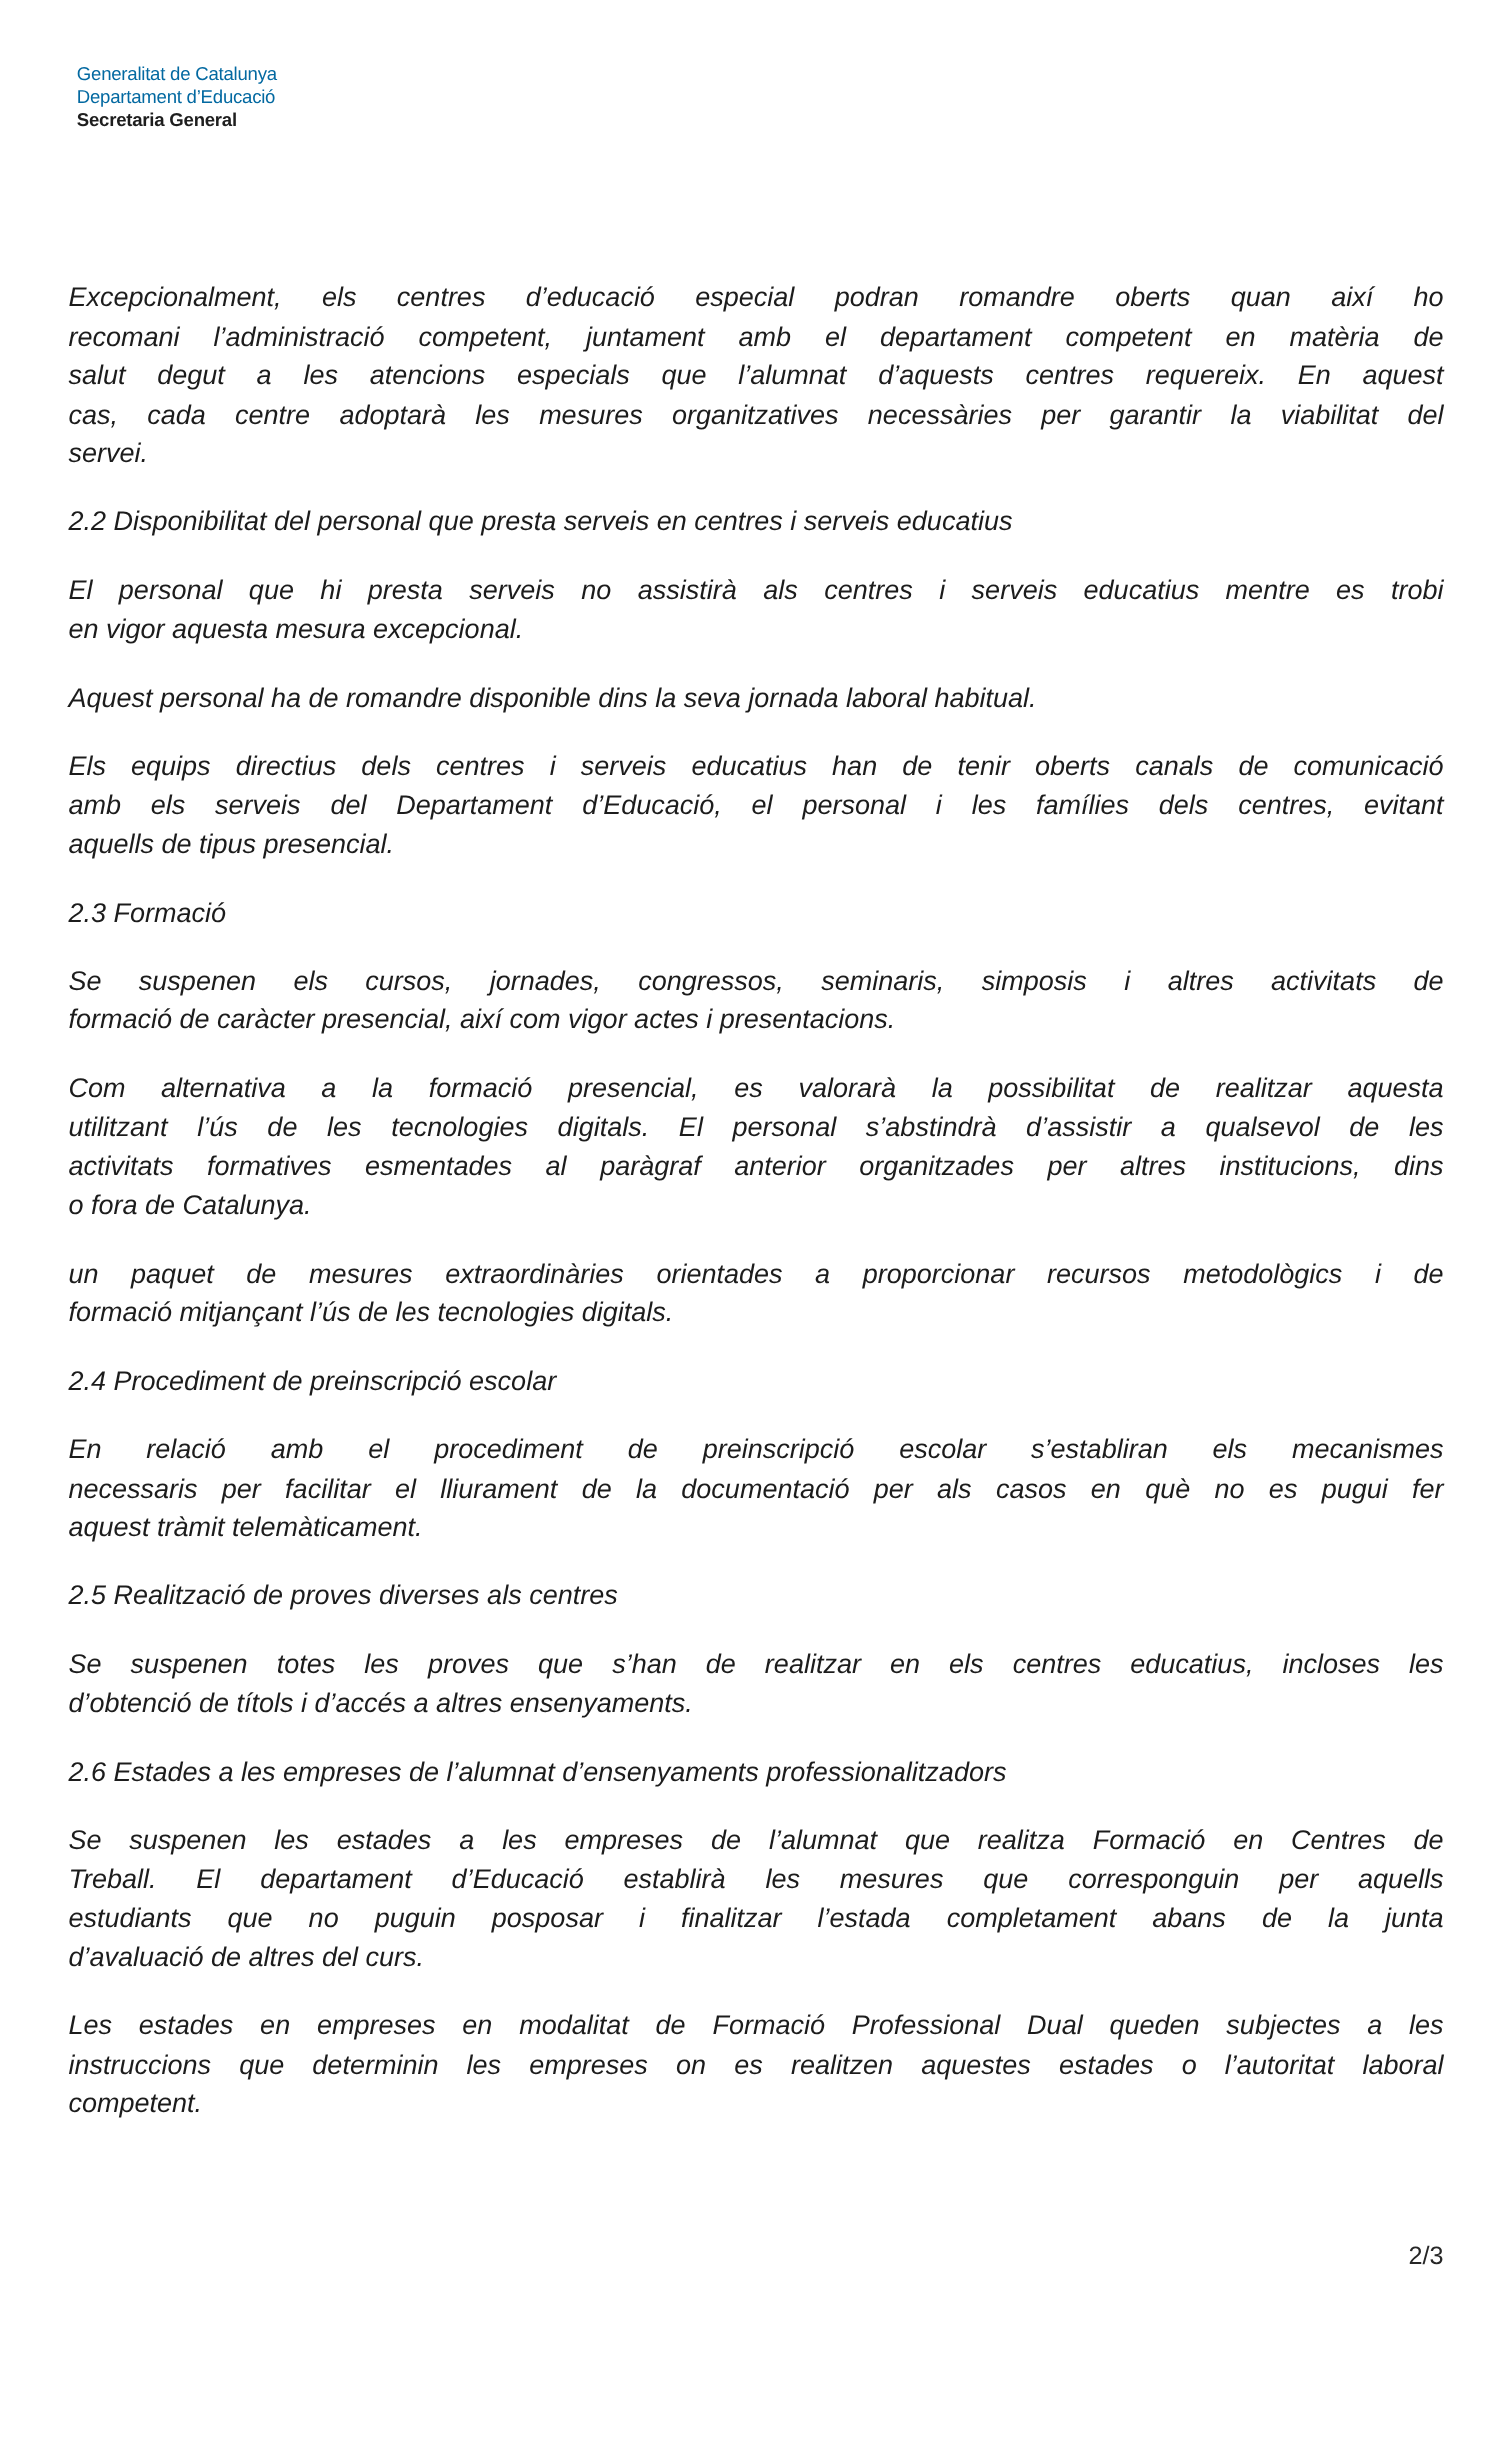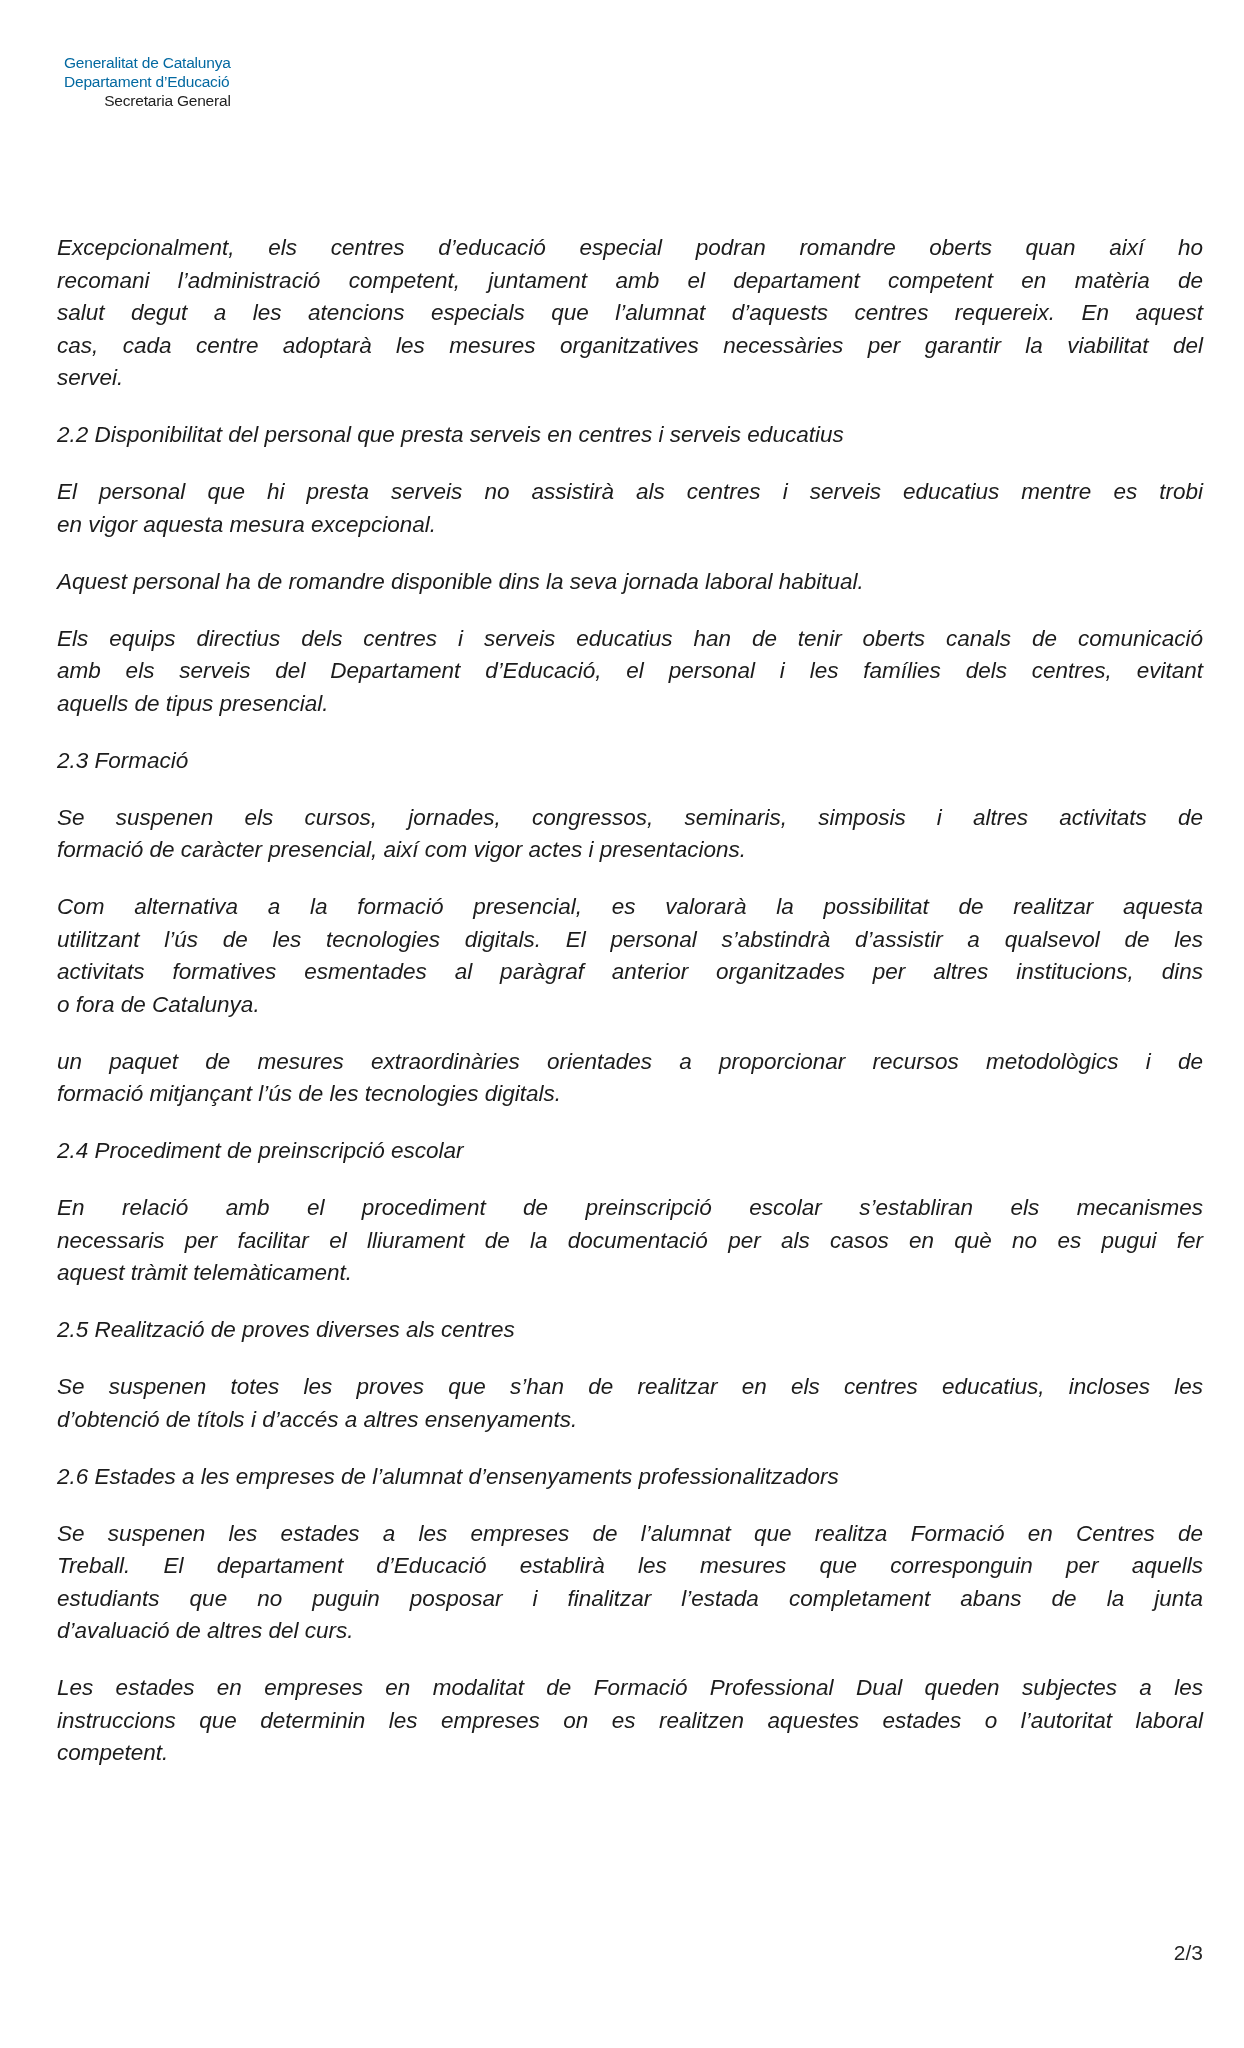--- a/index.html
+++ b/index.html
@@ -23,22 +23,21 @@
     line-height: 19px;
     letter-spacing: -0.2px;
   }
   .letterhead .lh-line {
     display: block;
     color: #0369a1;
     white-space: nowrap;
   }
   .letterhead .lh-line.strong {
     color: #1e1e1e;
-    font-weight: normal;
-    text-align: right;
+    font-weight: bold;
   }
   .body {
     position: absolute;
     left: 57px;
     top: 232px;
     width: 1146px;
     font-size: 22.5px;
     line-height: 32.5px;
     font-style: italic;
   }
@@ -56,21 +55,21 @@
     text-align: left;
     text-align-last: left;
   }
   .heading .line {
     text-align: center;
     text-align-last: left;
   }
   .page-number {
     position: absolute;
     right: 41px;
-    top: 1940px;
+    top: 1868px;
     font-size: 21px;
     line-height: 26px;
     color: #262626;
   }
 </style>
 </head>
 <body>
 
 <div class="letterhead">
   <span class="lh-line">Generalitat de Catalunya</span>

